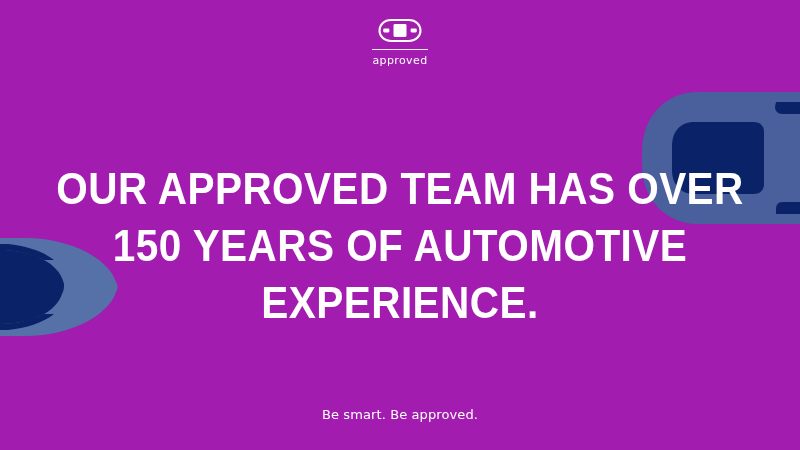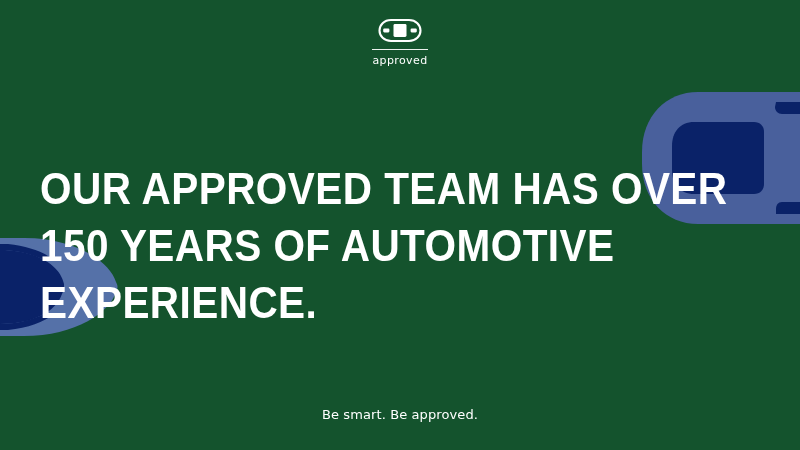--- a/index.html
+++ b/index.html
@@ -7,21 +7,21 @@
     margin: 0;
     padding: 0;
     background: #0a2268;
   }
 
   #slide {
     position: relative;
     width: 800px;
     height: 450px;
     overflow: hidden;
-    background: #14532d;
+    background: #a21caf;
     font-family: "Liberation Sans", sans-serif;
     -webkit-font-smoothing: antialiased;
   }
 
   
   .bg-art {
     position: absolute;
     inset: 0;
     width: 800px;
     height: 450px;
@@ -77,20 +77,21 @@
     font-family: "DejaVu Sans", sans-serif;
     font-weight: 400;
   }
 
   
   .headline {
     position: absolute;
     top: 160px;
     left: 0;
     width: 800px;
+    text-align: center;
     color: #ffffff;
   }
 
   .headline-line {
     display: block;
     font-family: "Liberation Sans Narrow", "Liberation Sans", sans-serif;
     font-weight: 700;
     font-size: 45px;
     line-height: 57px;
     letter-spacing: .5px;

